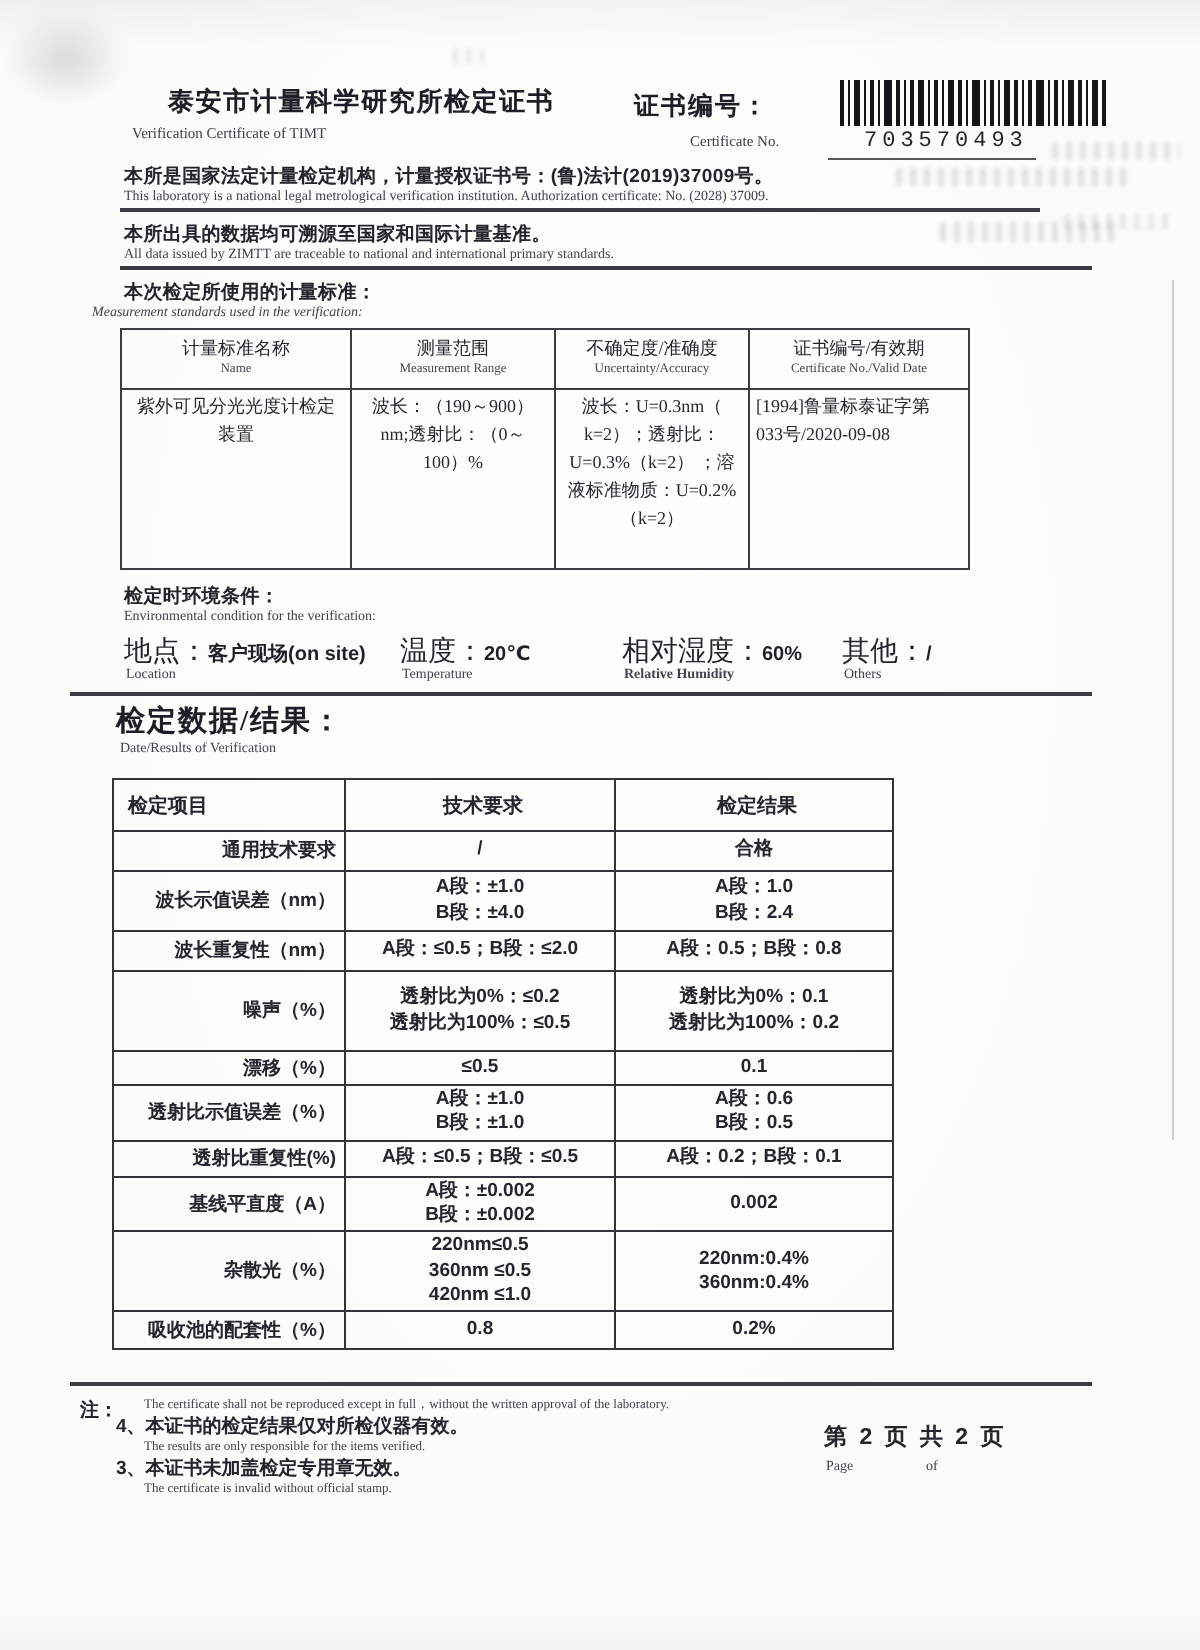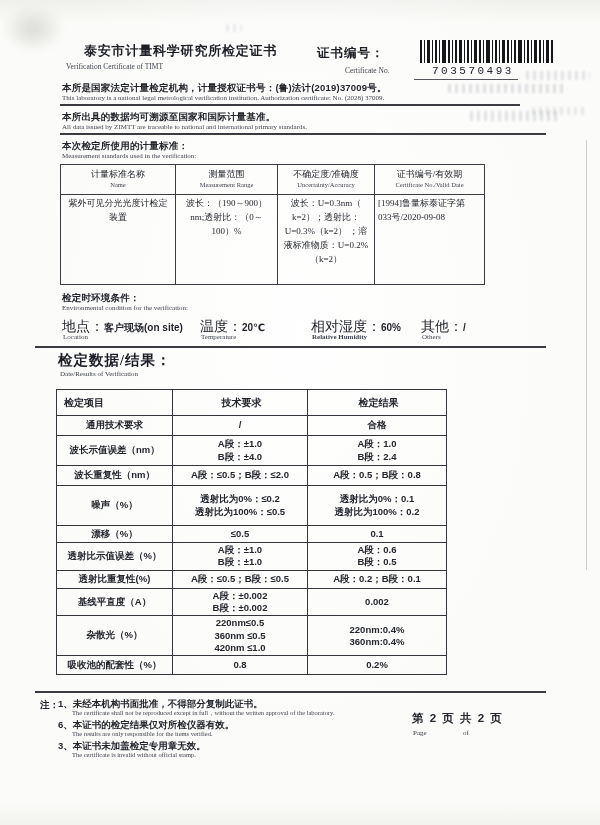--- a/index.html
+++ b/index.html
@@ -35,21 +35,21 @@
   .env-label{font-size:14px;color:#23252c;}
   .env-value{font-family:"Liberation Sans","DejaVu Sans",sans-serif;font-weight:700;font-size:10px;color:#1f2128;}
   .env-en{font-size:7px;color:#3f434d;}
   
   .res-title{font-size:14.5px;letter-spacing:1px;color:#1d1f26;font-weight:600;}
   .res-title-en{font-size:7px;color:#3f434d;}
   .res-table{width:328px;font-family:"Liberation Sans","DejaVu Sans",sans-serif;font-size:9.5px;font-weight:600;color:#24262e;}
   .res-table td,.res-table th{border:1.4px solid #33353b;padding:1px 4px;vertical-align:middle;}
   .res-table th{text-align:left;font-size:10px;padding-left:7px;font-weight:700;}
   .res-table th.ctr{text-align:center;}
-  .res-item{text-align:center;padding-left:7px;}
+  .res-item{text-align:right;padding-left:7px;}
   .res-cell{text-align:center;line-height:1.3;}
   
   .notes{font-size:9.5px;}
   .note-cn{font-family:"Liberation Sans","DejaVu Sans",sans-serif;font-weight:600;font-size:9.5px;color:#24262e;line-height:1.1;}
   .note-en{font-size:6.5px;color:#3f434d;margin:0 0 2px 14px;line-height:1.3;}
   .note-item{margin-left:18px;}
   .notes-label{position:absolute;left:0;top:0;font-family:"Liberation Sans","DejaVu Sans",sans-serif;font-weight:600;font-size:9.5px;color:#24262e;}
   
   .pg-cn{font-family:"Liberation Sans","DejaVu Sans",sans-serif;font-weight:700;font-size:11.5px;letter-spacing:1.5px;color:#24262e;}
   .pg-en{font-size:7px;color:#3f434d;}
@@ -120,21 +120,21 @@
 
   <div class="abs st-cn" style="left:62px;top:82px;">本所是国家法定计量检定机构，计量授权证书号：(鲁)法计(2019)37009号。</div>
   <div class="abs st-en" style="left:62px;top:94px;">This laboratory is a national legal metrological verification institution. Authorization certificate: No. (2028) 37009.</div>
   <div class="abs rule" style="left:60px;top:104px;width:460px;height:2px;"></div>
 
   <div class="abs st-cn" style="left:62px;top:111px;">本所出具的数据均可溯源至国家和国际计量基准。</div>
   <div class="abs st-en" style="left:62px;top:123px;">All data issued by ZIMTT are traceable to national and international primary standards.</div>
   <div class="abs rule" style="left:60px;top:133px;width:486px;height:2px;"></div>
 
   <div class="abs st-cn" style="left:62px;top:140px;">本次检定所使用的计量标准：</div>
-  <div class="abs st-en" style="left:62px;top:152px;">Measurement standards used in the verification:</div>
+  <div class="abs st-en" style="left:46px;top:152px;font-style:italic;">Measurement standards used in the verification:</div>
 
   <table class="abs std-table" style="left:60px;top:164px;">
     <colgroup>
         <col style="width:115px">
         <col style="width:102px">
         <col style="width:97px">
         <col style="width:110px">
       </colgroup>
     <tbody>
         <tr style="height:30px;">
@@ -273,23 +273,22 @@
       <td class="res-cell ml">0.2%</td>
     </tr>
   </tbody>
     </table>
 
   <div class="abs rule" style="left:35px;top:691px;width:511px;height:1.5px;"></div>
 
   <div class="abs notes" style="left:40px;top:699px;width:360px;">
     <span class="notes-label">注：</span>
     <div class="note-item">
-      <div class="note-cn">1、未经本机构书面批准，不得部分复制此证书。</div>
       <div class="note-en">The certificate shall not be reproduced except in full，without the written approval of the laboratory.</div>
-      <div class="note-cn">6、本证书的检定结果仅对所检仪器有效。</div>
+      <div class="note-cn">4、本证书的检定结果仅对所检仪器有效。</div>
       <div class="note-en">The results are only responsible for the items verified.</div>
       <div class="note-cn">3、本证书未加盖检定专用章无效。</div>
       <div class="note-en">The certificate is invalid without official stamp.</div>
     </div>
   </div>
 
   <div class="abs pg-cn" style="left:412px;top:711px;">第 2 页 共 2 页</div>
   <div class="abs pg-en" style="left:413px;top:729px;">Page</div>
   <div class="abs pg-en" style="left:463px;top:729px;">of</div>
 

